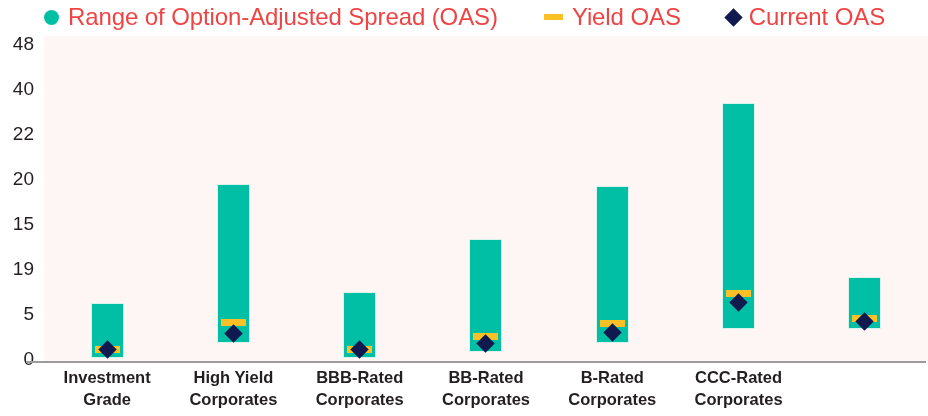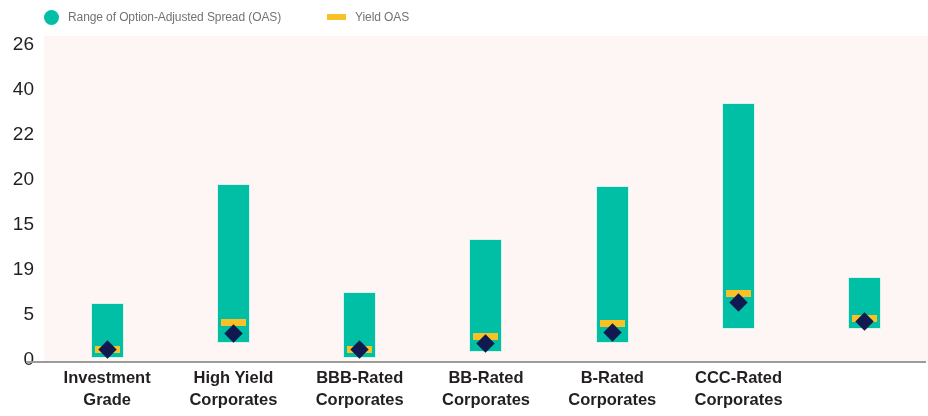--- a/index.html
+++ b/index.html
@@ -33,22 +33,22 @@
     padding-left: 44px;
     box-sizing: border-box;
   }
   .legend-entry {
     display: flex;
     align-items: center;
     margin-right: 46px;
     white-space: nowrap;
   }
   .legend-label {
-    font-size: 12px;
-    color: #737373;
+    font-size: 24px;
+    color: #ef4444;
     letter-spacing: -0.1px;
   }
   .legend-swatch-range {
     width: 15px;
     height: 15px;
     border-radius: 50%;
     background: #00bfa5;
     margin-right: 9px;
     flex: none;
   }
@@ -161,34 +161,38 @@
 <div id="chart-root">
 
   <div id="legend">
     <div class="legend-entry">
       <span class="legend-swatch-range"></span>
       <span class="legend-label">Range of Option-Adjusted Spread (OAS)</span>
     </div>
     <div class="legend-entry">
       <span class="legend-swatch-median"></span>
       <span class="legend-label">Yield OAS</span>
+    </div>
+    <div class="legend-entry">
+      <span class="legend-swatch-current"></span>
+      <span class="legend-label">Current OAS</span>
     </div>
   </div>
 
   <div id="plot-area"></div>
 
   <div id="y-axis">
       <div class="y-tick-label" style="top: 358px;">0</div>
       <div class="y-tick-label" style="top: 313px;">5</div>
       <div class="y-tick-label" style="top: 268px;">19</div>
       <div class="y-tick-label" style="top: 223px;">15</div>
       <div class="y-tick-label" style="top: 178px;">20</div>
       <div class="y-tick-label" style="top: 133px;">22</div>
       <div class="y-tick-label" style="top: 88px;">40</div>
-      <div class="y-tick-label" style="top: 43px;">26</div>
+      <div class="y-tick-label" style="top: 43px;">48</div>
     </div>
 
   <div id="baseline"></div>
 
   <div id="bars-layer">
       <div class="bar-group" style="left: 0px; width: 126.286px;">
         <div class="bar-range" style="left: 46.6429px; width: 33px; top: 303.1px; height: 54.9px;"></div>
         <div class="bar-median" style="left: 50.6429px; width: 25px; top: 346.4px;"></div>
         <div class="bar-current" style="width: 13px; height: 13px; left: 56.6429px; top: 342.5px;"></div>
       </div>

